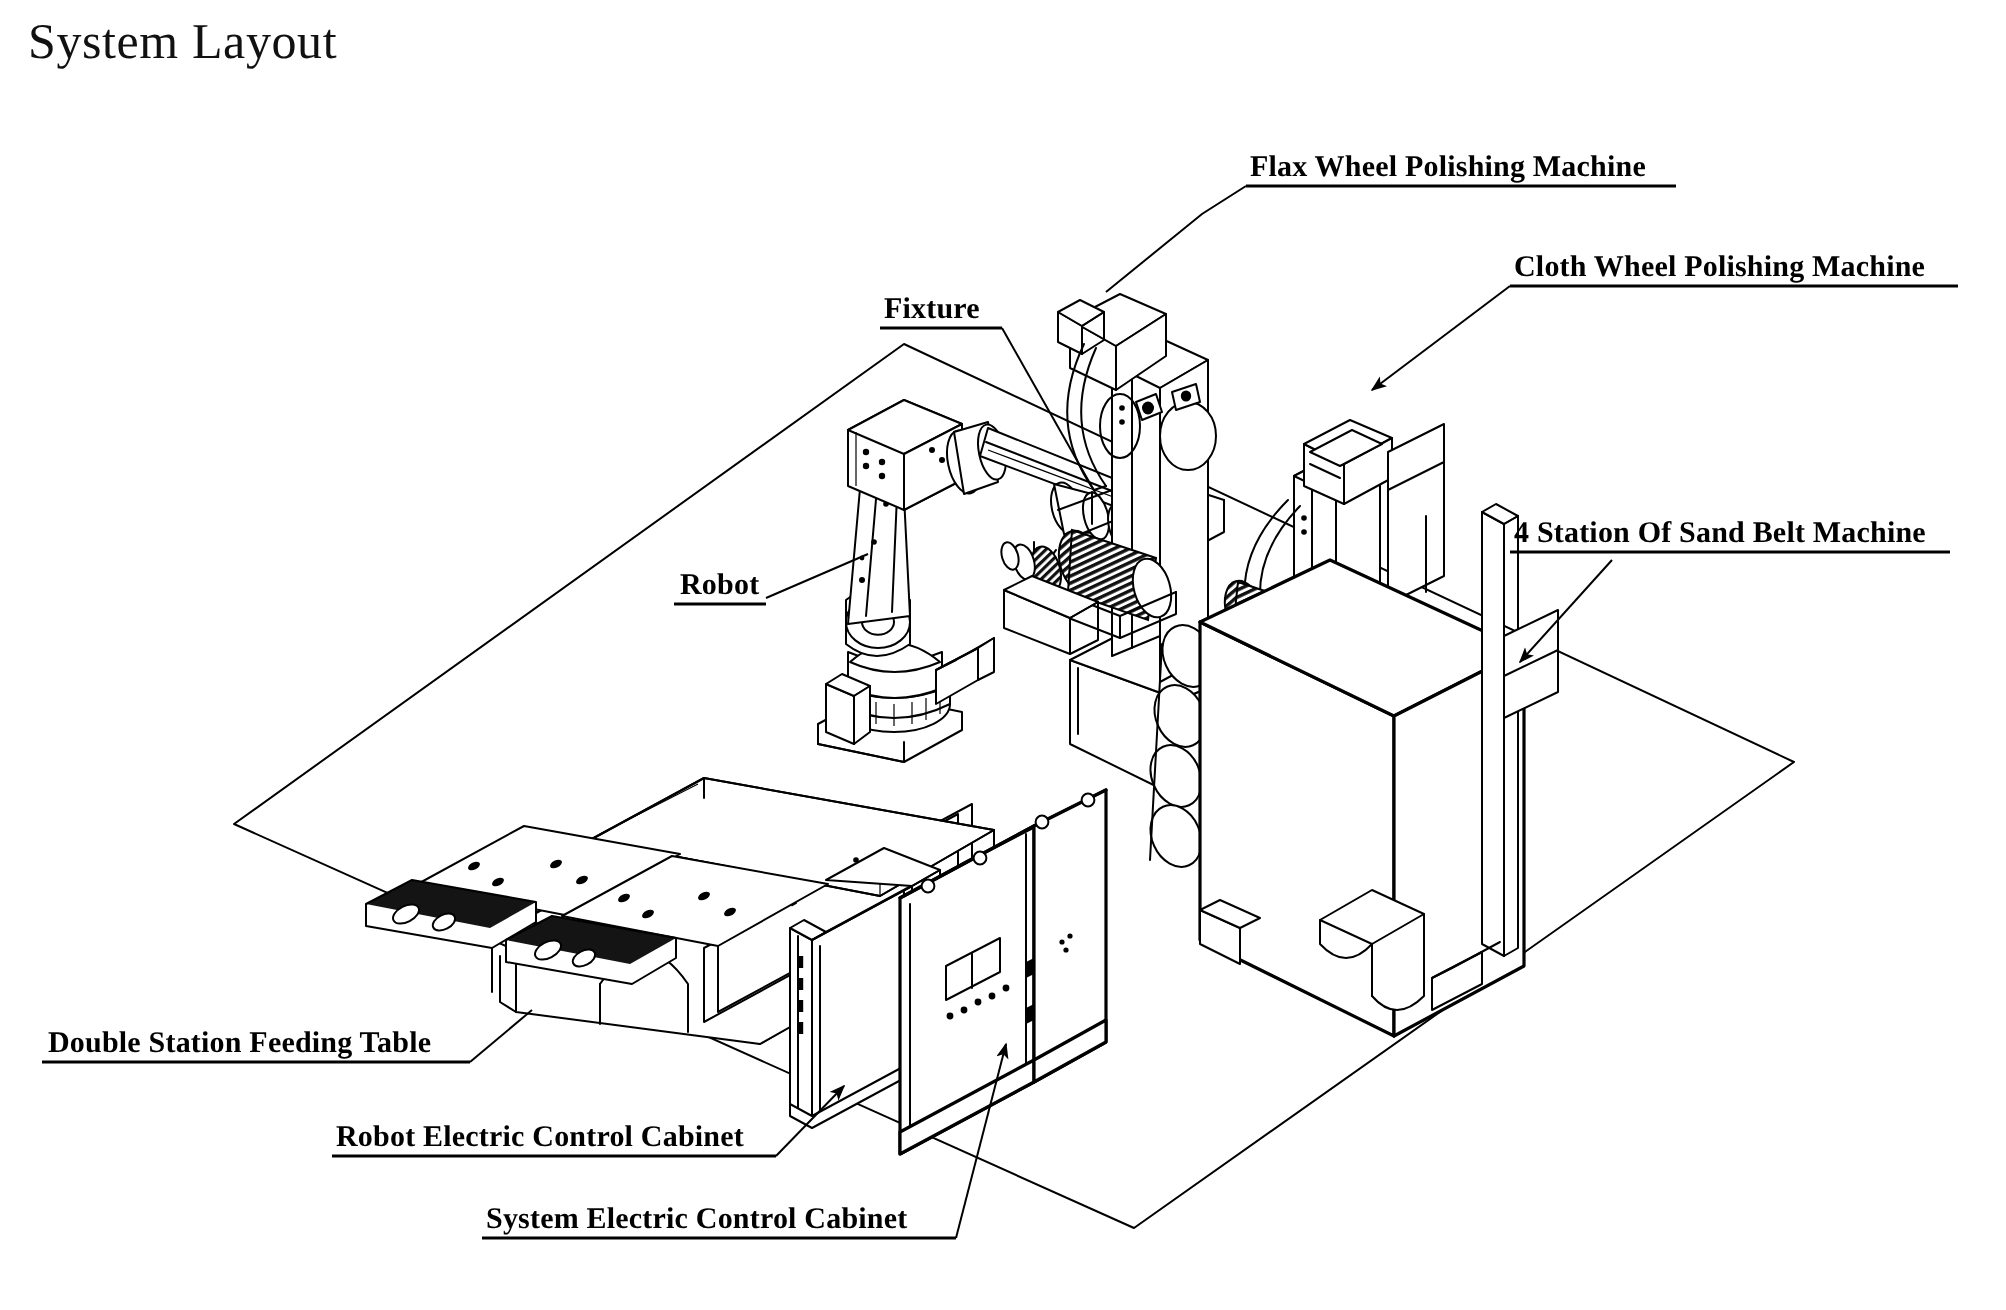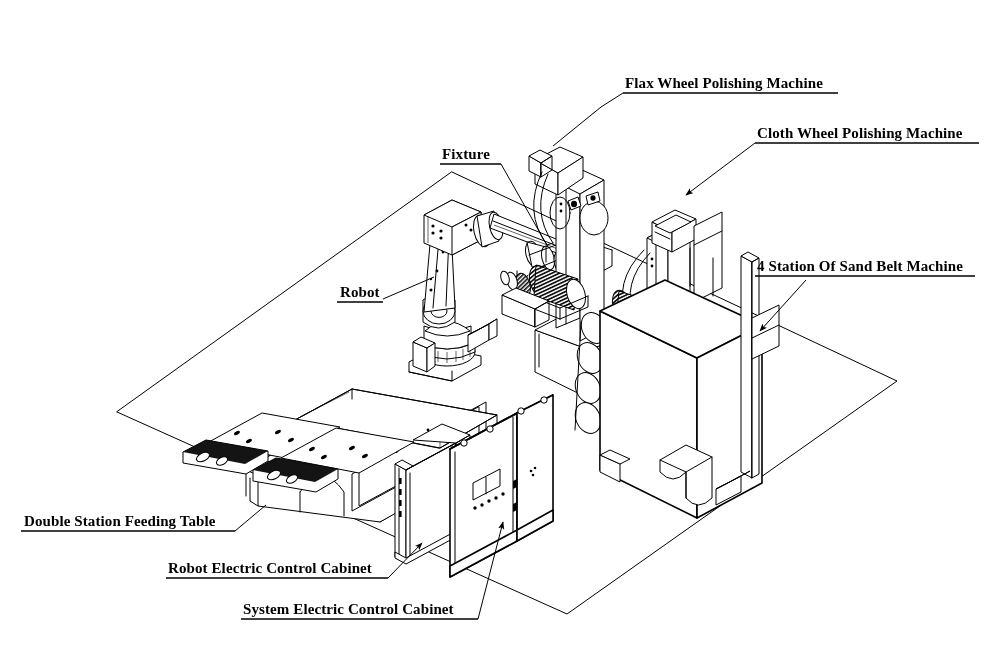--- a/index.html
+++ b/index.html
@@ -50,20 +50,21 @@
     fill: #000000;
     letter-spacing: 0.1px;
     dominant-baseline: alphabetic;
   }
 </style>
 </head>
 <body>
 
 <div id="diagram-root">
 
+  <div id="page-title">System Layout</div>
 
   <svg class="scene" viewBox="0 0 1003 655">
     <defs>
       <pattern id="perf" width="4" height="3.4" patternUnits="userSpaceOnUse" patternTransform="rotate(-26)">
         <rect width="4" height="3.4" fill="#ffffff"></rect>
         <circle cx="1.1" cy="1.1" r="0.95" fill="#111111"></circle>
       </pattern>
       <pattern id="drumhatch" width="3.2" height="3.2" patternUnits="userSpaceOnUse" patternTransform="rotate(65)">
         <rect width="3.2" height="3.2" fill="#ffffff"></rect>
         <rect width="1.7" height="3.2" fill="#111111"></rect>

